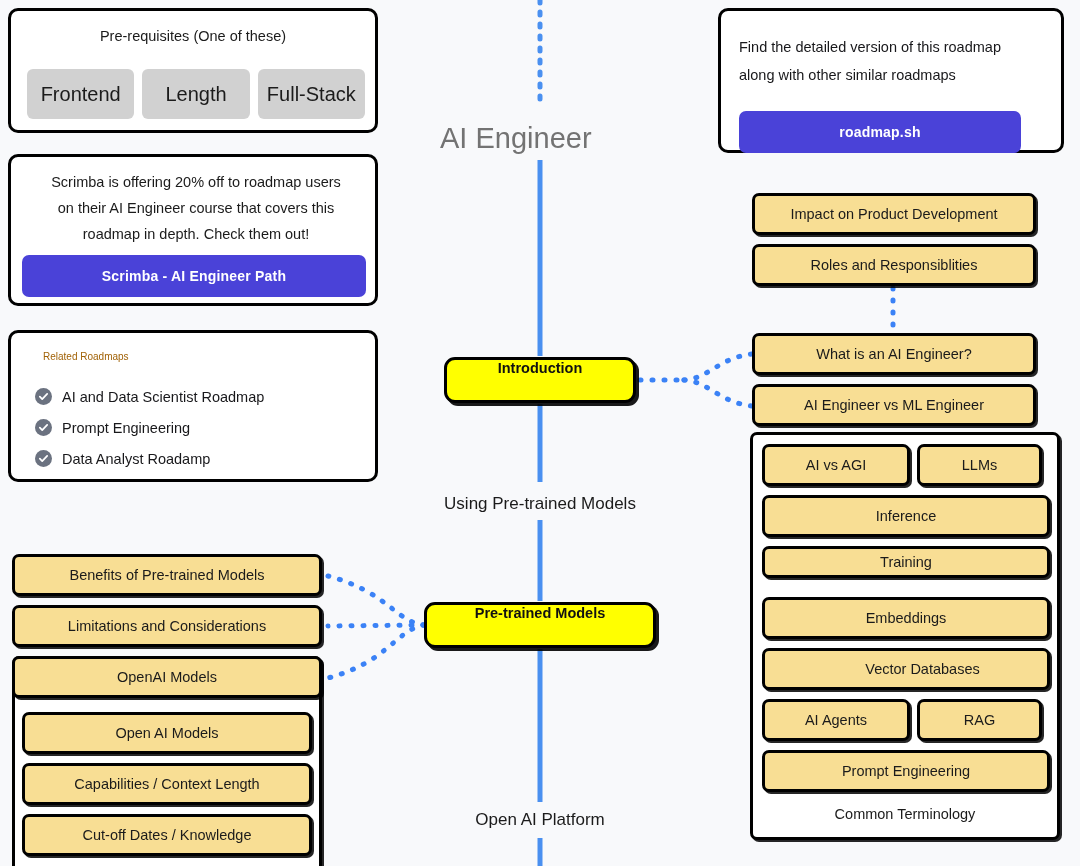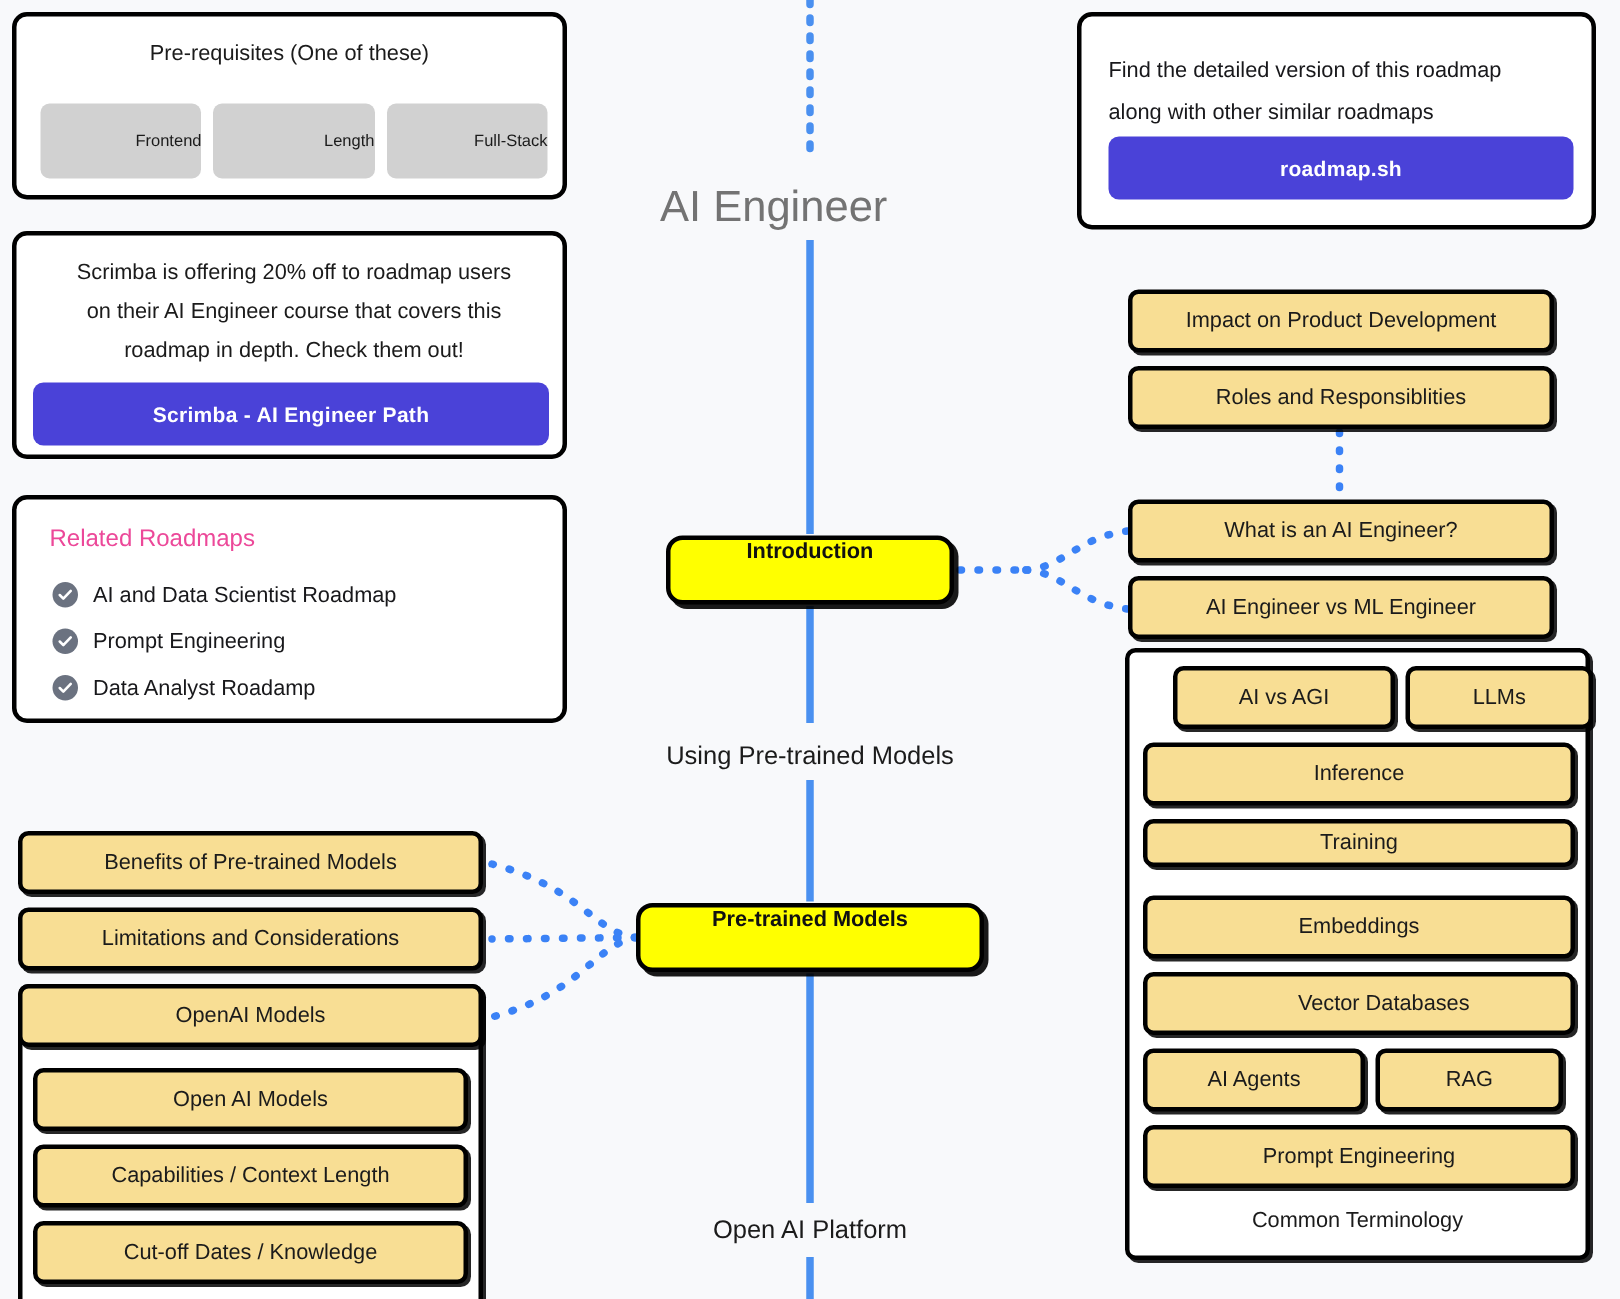--- a/index.html
+++ b/index.html
@@ -37,28 +37,28 @@
     font-weight:bold;
     font-size:14px;
     letter-spacing:.2px;
     display:flex;align-items:center;justify-content:center;
   }
 
   
   .chip{
     background:#d1d1d1;
     border-radius:6px;
-    display:flex;align-items:center;justify-content:flex-end;
-    font-size:11px;
-    color:#1b1b1b;
-    box-sizing:border-box;
-  }
-
-  
-  .rr-title{font-size:16px;color:#ec4899;}
+    display:flex;align-items:center;justify-content:center;
+    font-size:20px;
+    color:#1b1b1b;
+    box-sizing:border-box;
+  }
+
+  
+  .rr-title{font-size:10px;color:#a16207;margin-left:10px;}
   .rr-item{display:flex;align-items:center;gap:10px;font-size:14.5px;color:#1b1b1b;}
   .check{
     width:17px;height:17px;border-radius:50%;
     background:#6b7280;
     display:flex;align-items:center;justify-content:center;
     flex:0 0 auto;
   }
   .check svg{display:block;}
 
   
@@ -200,21 +200,21 @@
         <span>Data Analyst Roadamp</span>
       </a>
     </div>
   </div>
 
   <div class="card abs" style="left:718px;top:8px;width:346px;height:145px;">
     <div class="abs" style="left:18px;top:22px;width:310px;font-size:14.5px;line-height:28px;">
       <div>Find the detailed version of this roadmap</div>
       <div>along with other similar roadmaps</div>
     </div>
-    <div class="cta abs" style="left:18px;top:80px;width:310px;height:42px;">
+    <div class="cta abs" style="left:18px;top:100px;width:282px;height:42px;">
       <span>roadmap.sh</span>
     </div>
   </div>
 
   <div class="title-label" style="left:440px;top:122px;width:200px;">AI Engineer</div>
 
   <div class="spine-label" style="left:390px;top:494px;width:300px;">Using Pre-trained Models</div>
   <div class="spine-label" style="left:390px;top:810px;width:300px;">Open AI Platform</div>
 
   <div class="node-primary abs" style="left:444px;top:357px;width:192px;height:46px;">
@@ -228,21 +228,21 @@
     <span>Roles and Responsiblities</span>
   </div>
   <div class="node abs" style="left:752px;top:333px;width:284px;height:42px;">
     <span>What is an AI Engineer?</span>
   </div>
   <div class="node abs" style="left:752px;top:384px;width:284px;height:42px;">
     <span>AI Engineer vs ML Engineer</span>
   </div>
 
   <div class="group abs" style="left:750px;top:432px;width:310px;height:408px;">
-    <div class="abs" style="left:9px;top:9px;width:288px;display:flex;gap:7px;margin-left:20px;">
+    <div class="abs" style="left:9px;top:9px;width:288px;display:flex;gap:7px;">
       <div class="node" style="width:148px;height:42px;">
         <span>AI vs AGI</span>
       </div>
       <div class="node" style="width:125px;height:42px;">
         <span>LLMs</span>
       </div>
     </div>
     <div class="node abs" style="left:9px;top:60px;width:288px;height:42px;">
       <span>Inference</span>
     </div>

